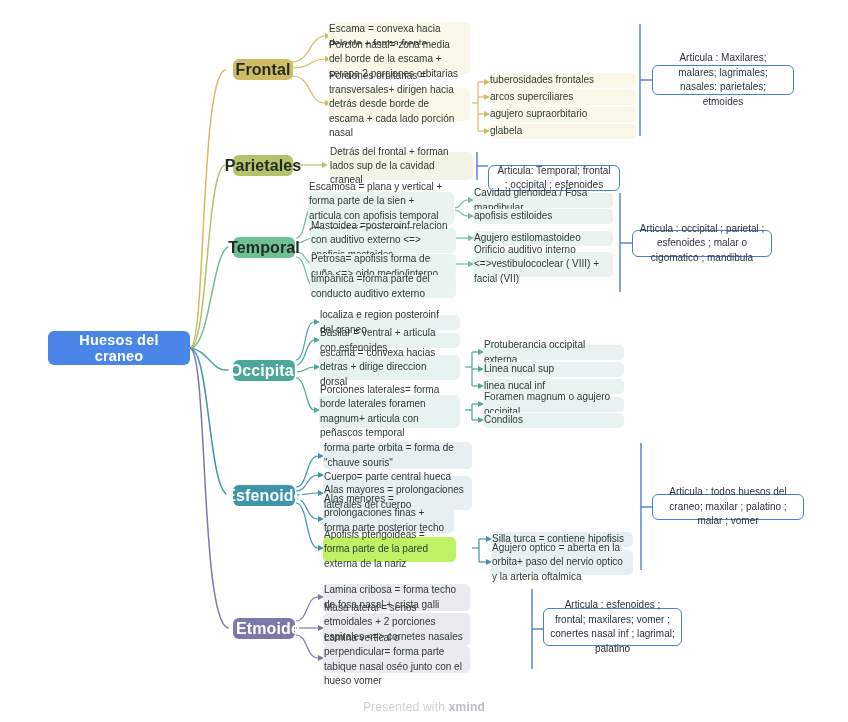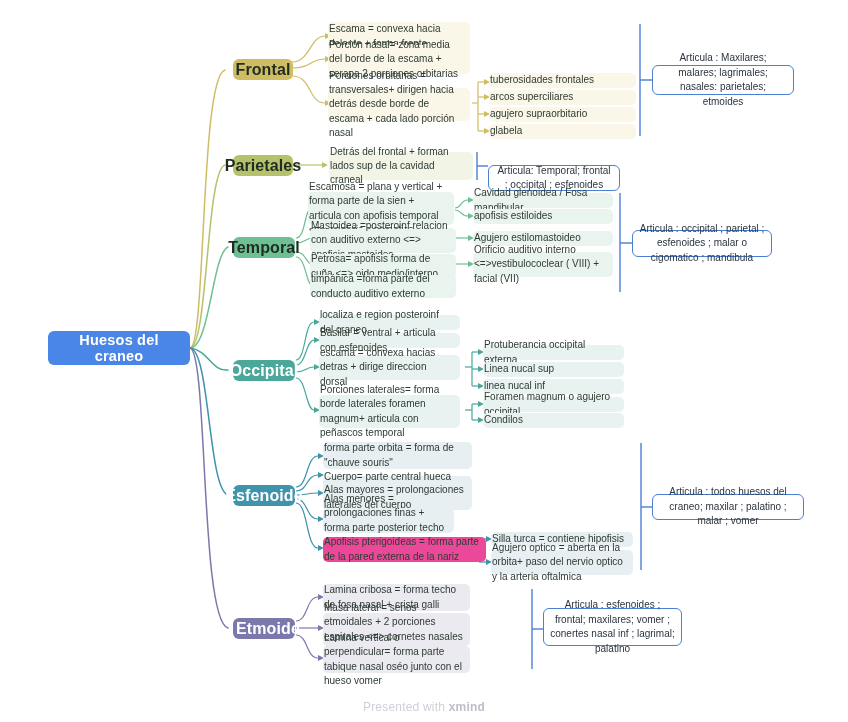--- a/index.html
+++ b/index.html
@@ -374,21 +374,21 @@
   </div>
   <div class="node leaf" style="left:323px; top:468px; width:149px; height:16px; background:#e7eff3;margin-top:8px;">
     <span>Cuerpo= parte central hueca forma de cubo</span>
   </div>
   <div class="node leaf" style="left:323px; top:485px; width:149px; height:25px; background:#e7eff3;">
     <span>Alas mayores = prolongaciones laterales del cuerpo</span>
   </div>
   <div class="node leaf" style="left:323px; top:508px; width:131px; height:25px; background:#e7eff3;">
     <span>Alas menores = prolongaciones finas + forma parte posterior techo orbita</span>
   </div>
-  <div class="node leaf" style="left:323px; top:537px; width:163px; height:25px; background:#ec4899;">
+  <div class="node leaf" style="left:323px; top:537px; width:133px; height:25px; background:#bef264;">
     <span>Apofisis pterigoideas = forma parte de la pared externa de la nariz</span>
   </div>
   <div class="node leaf" style="left:491px; top:532px; width:142px; height:15px; background:#e7eff3;">
     <span>Silla turca = contiene hipofisis</span>
   </div>
   <div class="node leaf" style="left:491px; top:550px; width:142px; height:25px; background:#e7eff3;">
     <span>Agujero optico = aberta en la orbita+ paso del nervio optico y la arteria oftalmica</span>
   </div>
   <div class="node articula" style="left:652px; top:494px; width:152px; height:26px;">
     <span>Articula : todos huesos del craneo; maxilar ; palatino ; malar ; vomer</span>

